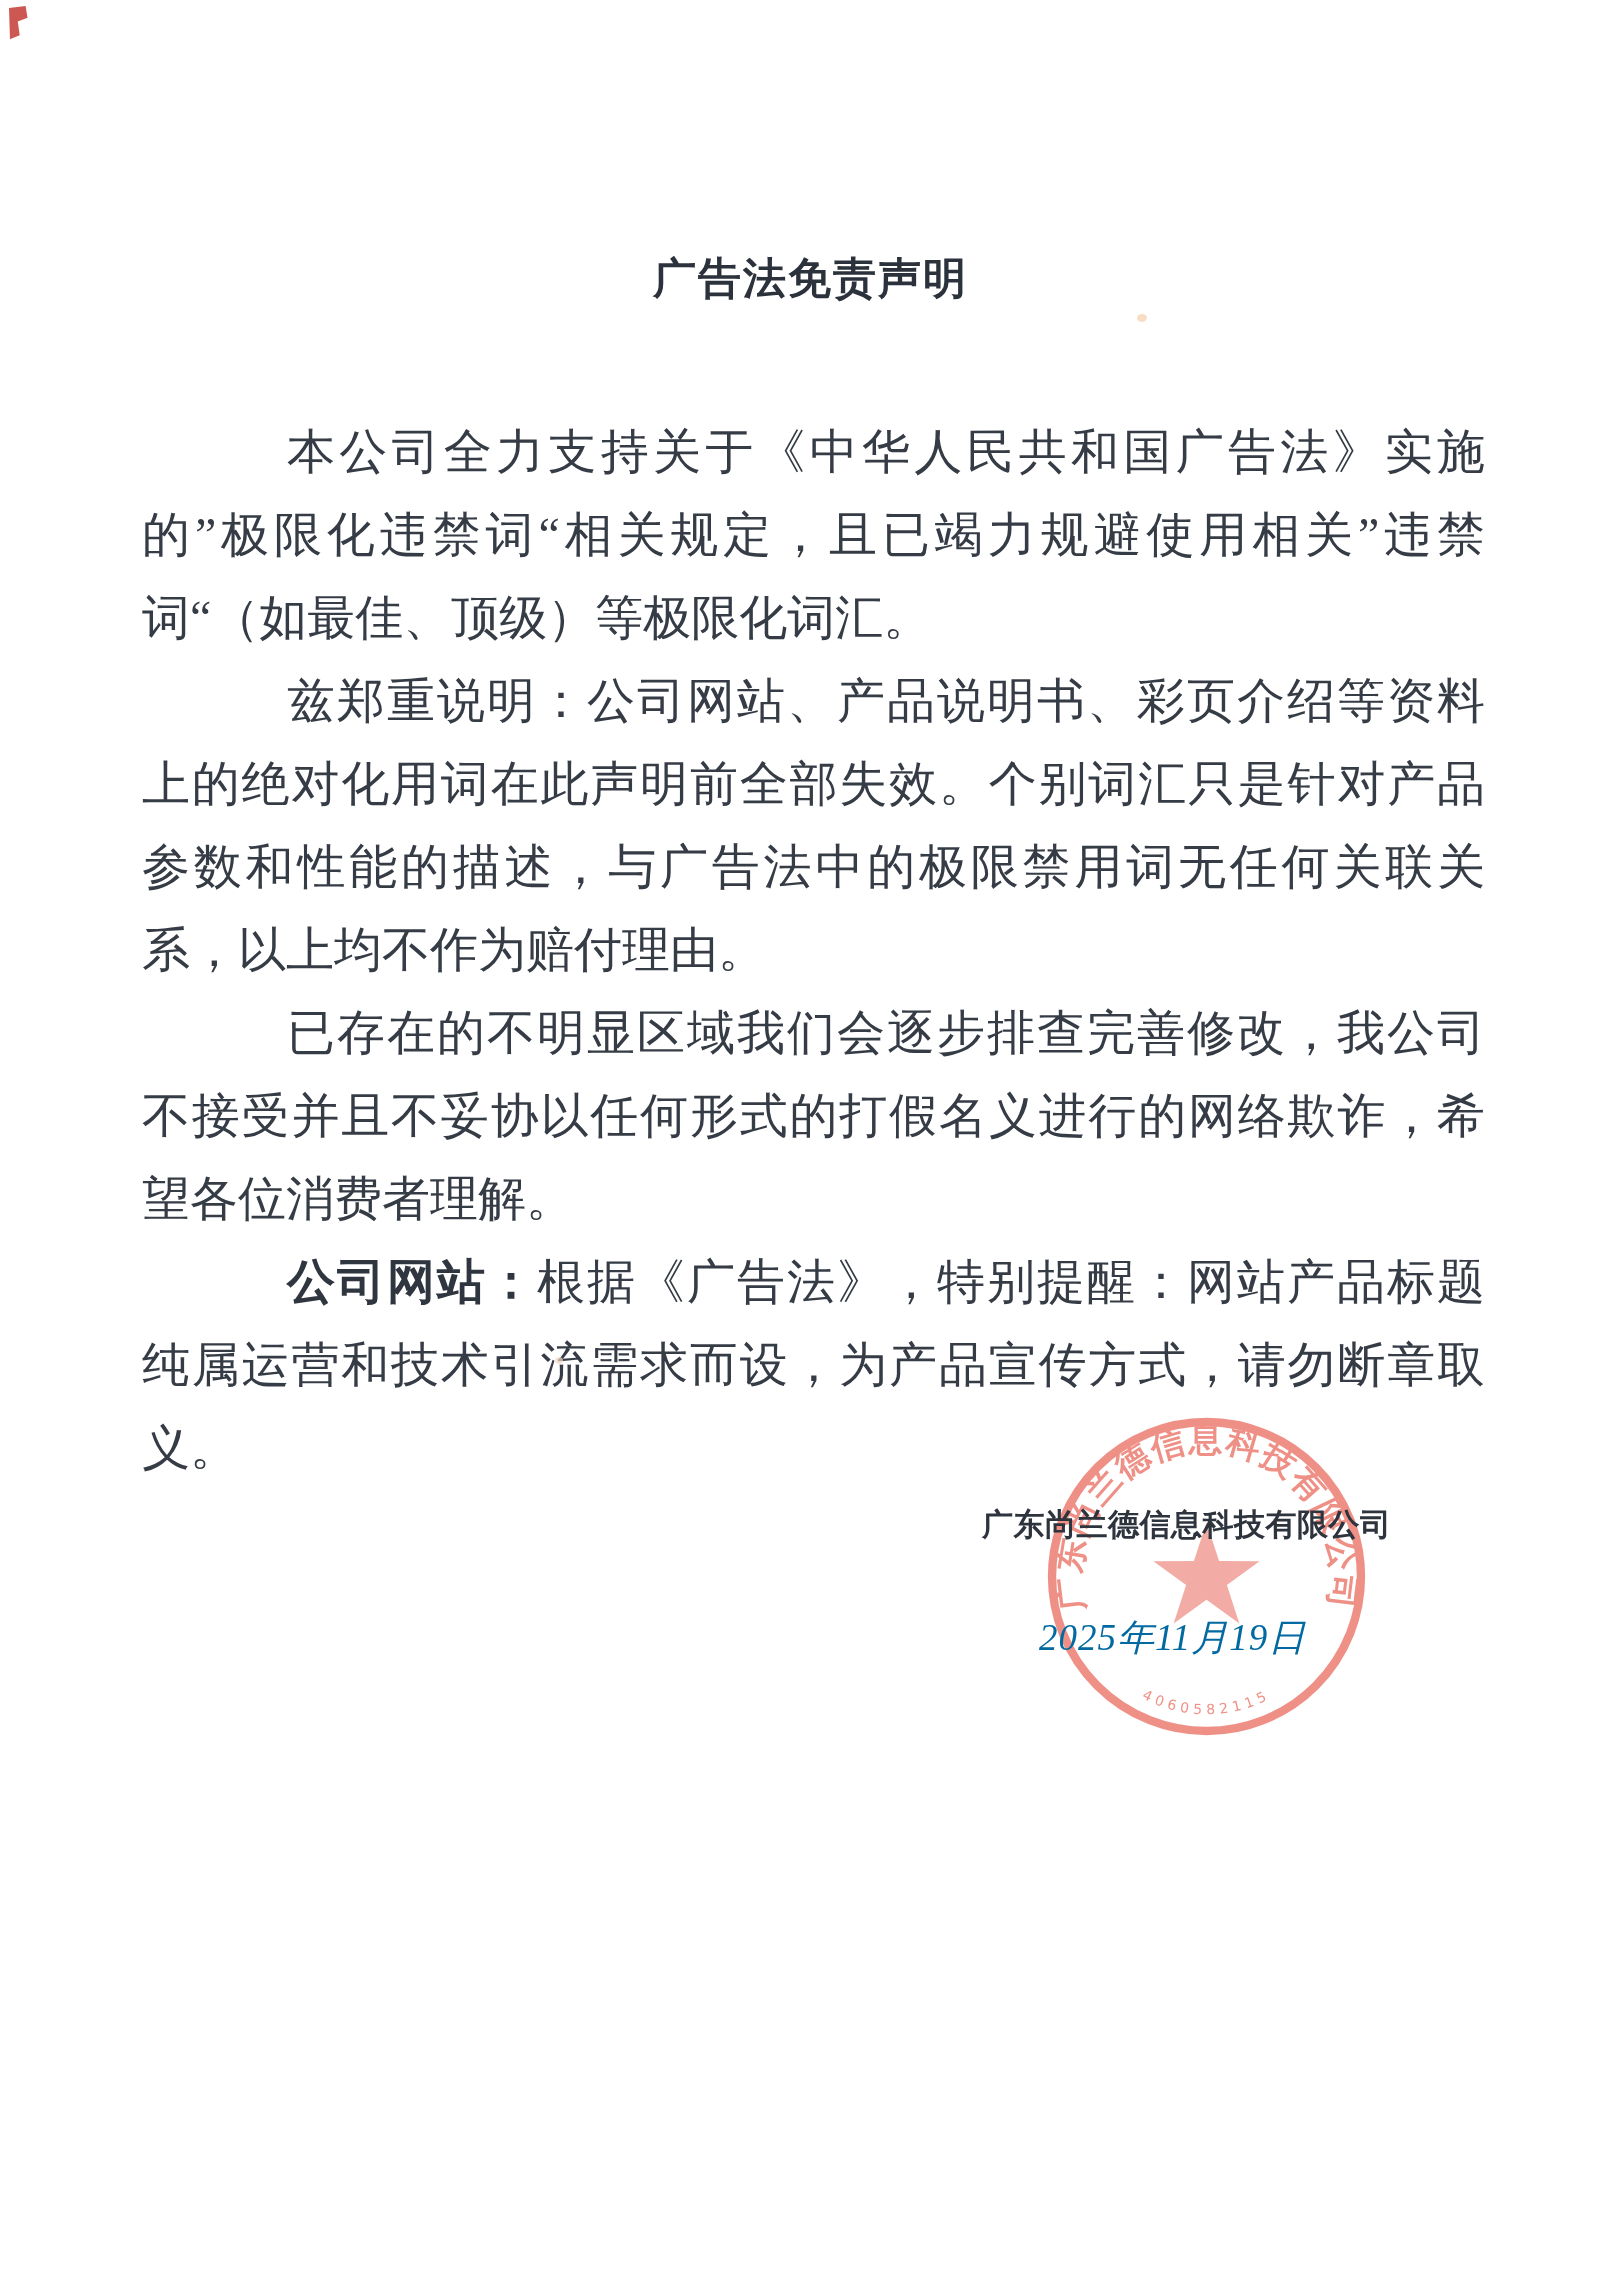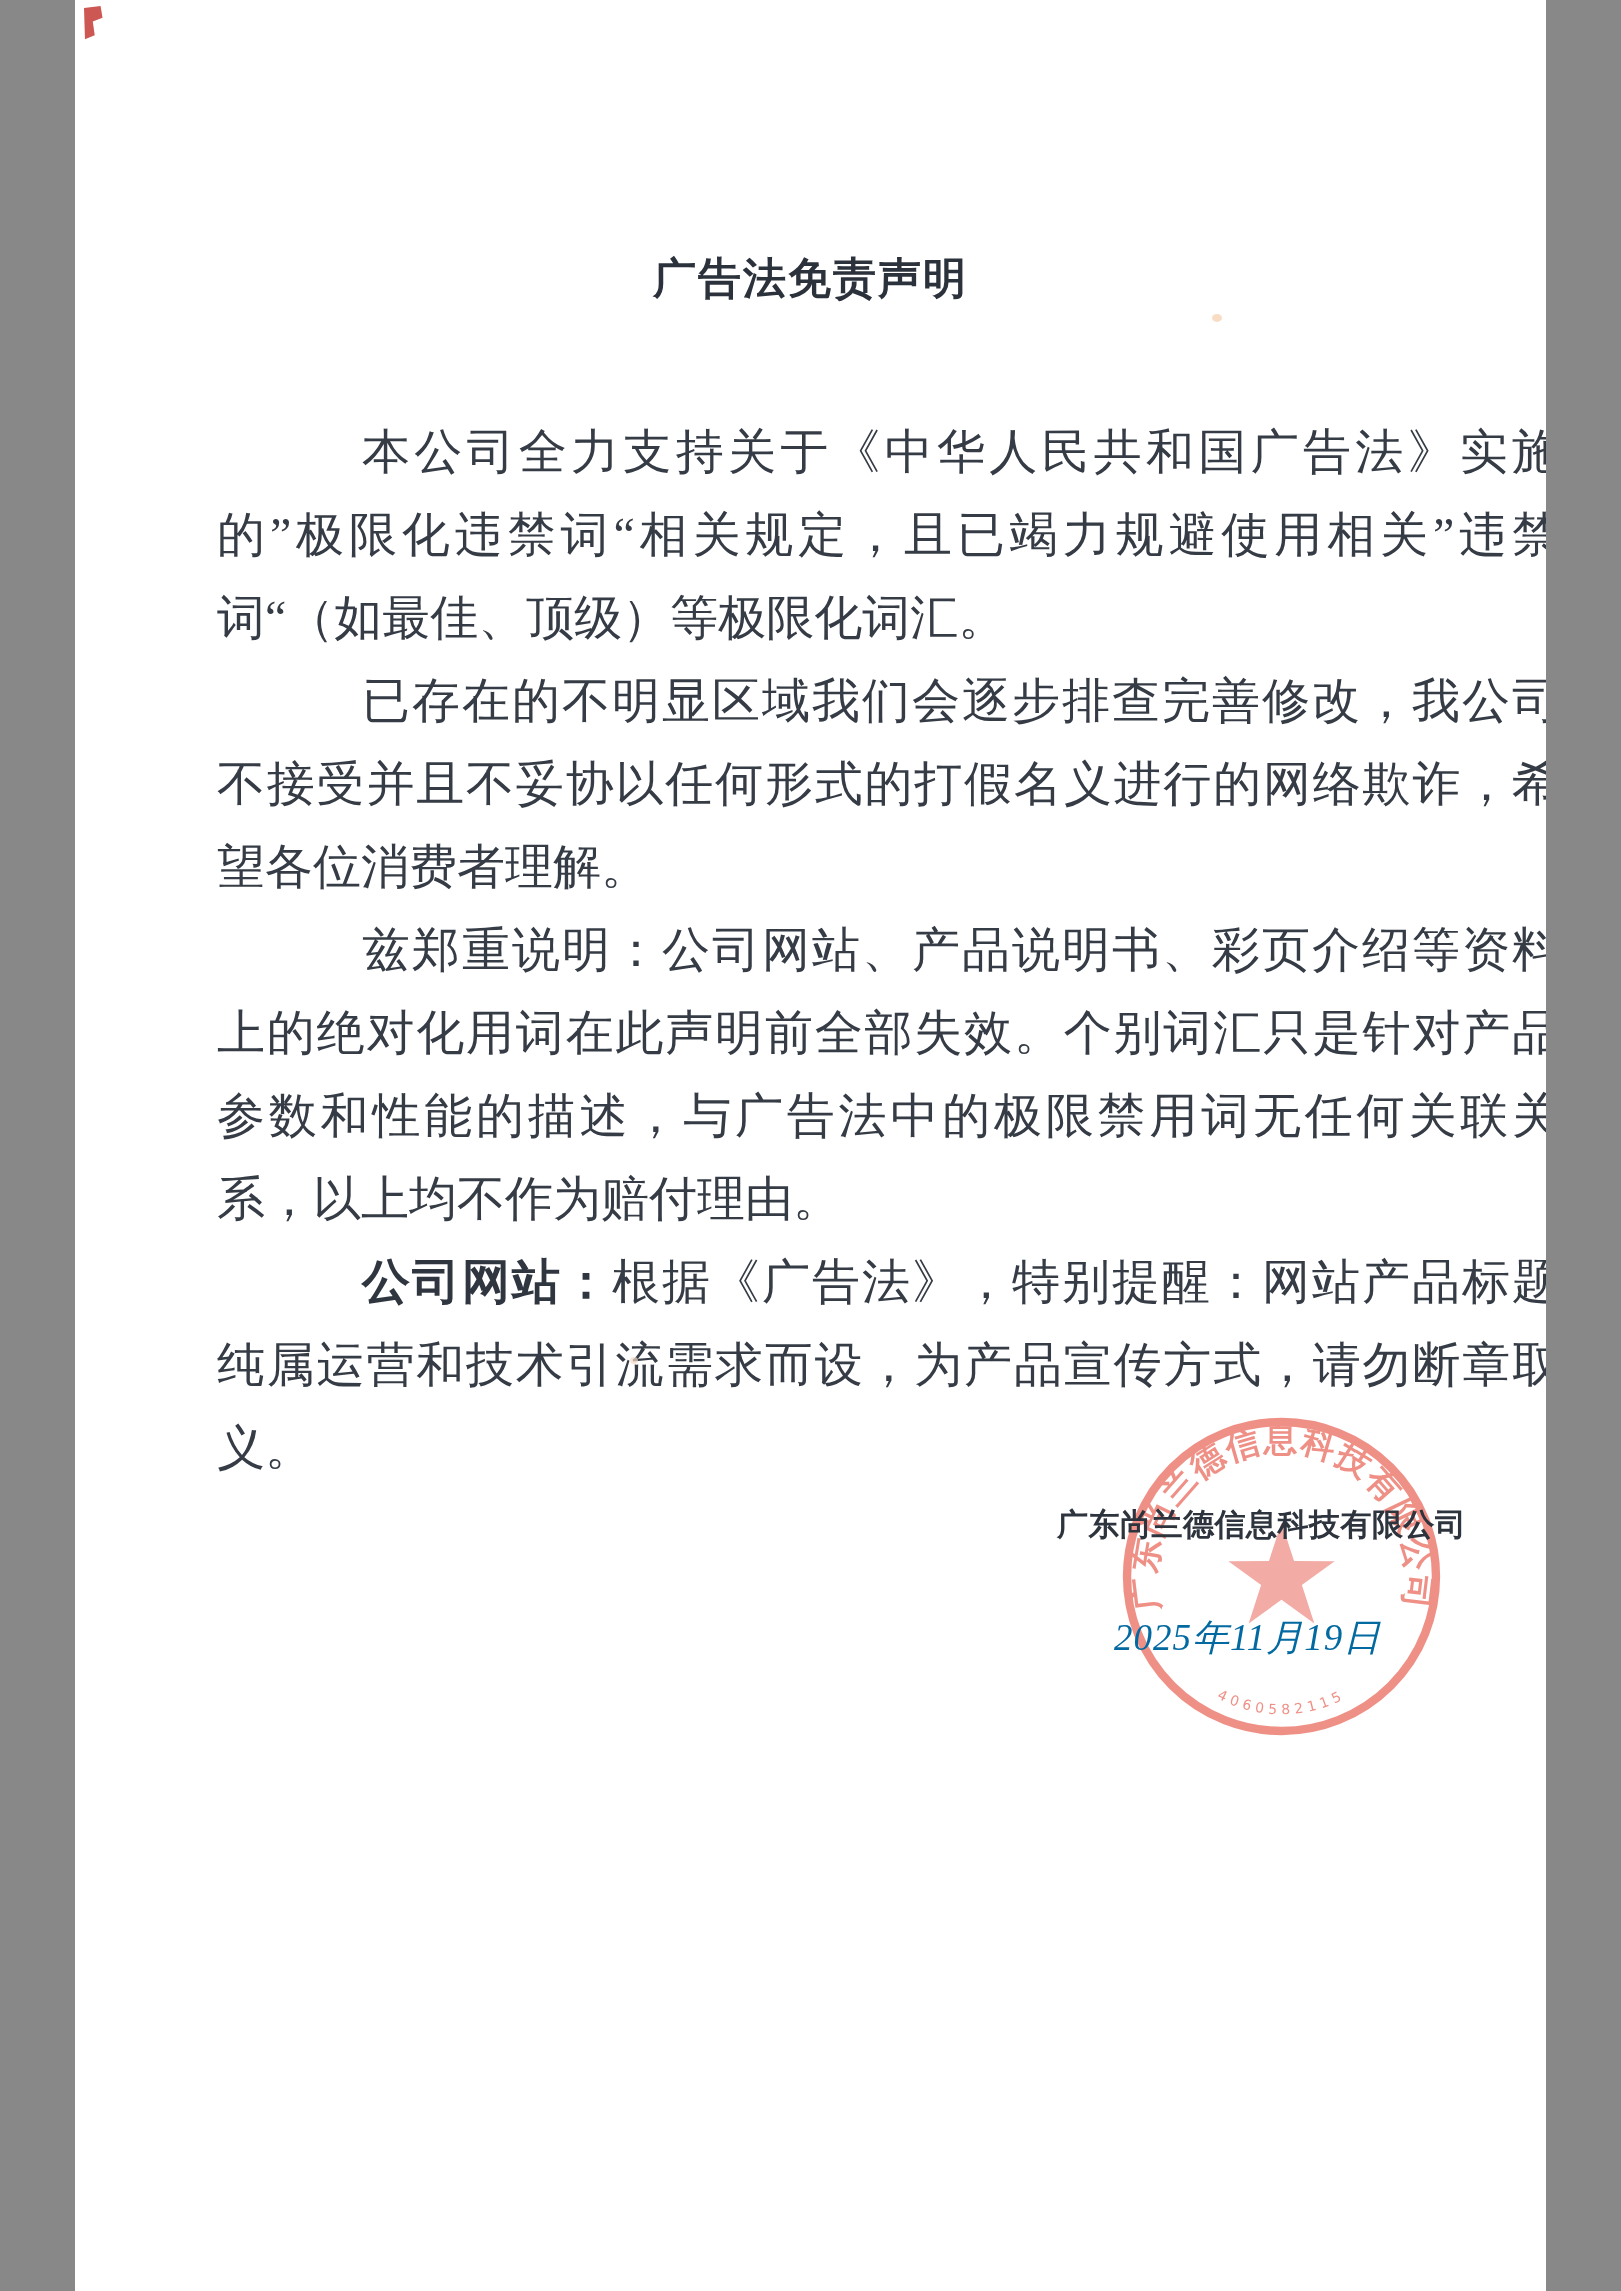--- a/index.html
+++ b/index.html
@@ -1,18 +1,18 @@
 <!DOCTYPE html>
 <html><head>
 <meta charset="utf-8">
 <style>
   html,body { margin:0; padding:0; background:#888; }
   .page {
     position:relative;
-    width:1471px; height:2292px;
+    width:1621px; height:2292px;
     margin:0 auto;
     background:#ffffff;
     font-family:"Liberation Serif","DejaVu Serif",serif;
     color:#363c46;
     overflow:hidden;
   }
   .title {
     position:absolute;
     top:250px; left:0; right:0;
     text-align:center;
@@ -80,22 +80,22 @@
   <svg class="corner-mark" viewBox="0 0 26 40">
     <path d="M3,2 L20,0 L22,12 L12,16 L14,30 L4,34 Z" fill="#c43a35" opacity="0.85"></path>
   </svg>
   <div class="speck speck-1"></div>
   <div class="speck speck-2"></div>
 
   <div class="title">广告法免责声明</div>
 
   <div class="body">
     <p><span class="lead"></span><span>本公司全力支持关于《中华人民共和国广告法》实施的”极限化违禁词“相关规定，且已竭力规避使用相关”违禁词“（如最佳、顶级）等极限化词汇。</span></p>
+    <p><span class="lead"></span><span>兹郑重说明：公司网站、产品说明书、彩页介绍等资料上的绝对化用词在此声明前全部失效。个别词汇只是针对产品参数和性能的描述，与广告法中的极限禁用词无任何关联关系，以上均不作为赔付理由。</span></p>
     <p><span class="lead"></span><span>已存在的不明显区域我们会逐步排查完善修改，我公司不接受并且不妥协以任何形式的打假名义进行的网络欺诈，希望各位消费者理解。</span></p>
-    <p><span class="lead"></span><span>兹郑重说明：公司网站、产品说明书、彩页介绍等资料上的绝对化用词在此声明前全部失效。个别词汇只是针对产品参数和性能的描述，与广告法中的极限禁用词无任何关联关系，以上均不作为赔付理由。</span></p>
     <p><span class="lead">公司网站：</span><span>根据《广告法》，特别提醒：网站产品标题纯属运营和技术引流需求而设，为产品宣传方式，请勿断章取义。</span></p>
   </div>
 
   <svg class="seal" viewBox="0 0 360 360" width="335" height="335">
     <defs>
       <path id="sealArc" d="M63.1,247.5 A135,135 0 1 1 296.9,247.5" fill="none"></path>
       <path id="sealNumArc" d="M115.1,313 A148,148 0 0 0 244.9,313" fill="none"></path>
     </defs>
     <circle cx="180" cy="180" r="166" fill="none" stroke="#ee877d" stroke-width="9"></circle>
     <polygon points="180,122 193.5,163.4 237.1,163.5 201.9,189.1 215.3,230.5 180,205 144.7,230.5 158.1,189.1 122.9,163.5 166.5,163.4" fill="#f2a49d"></polygon>

